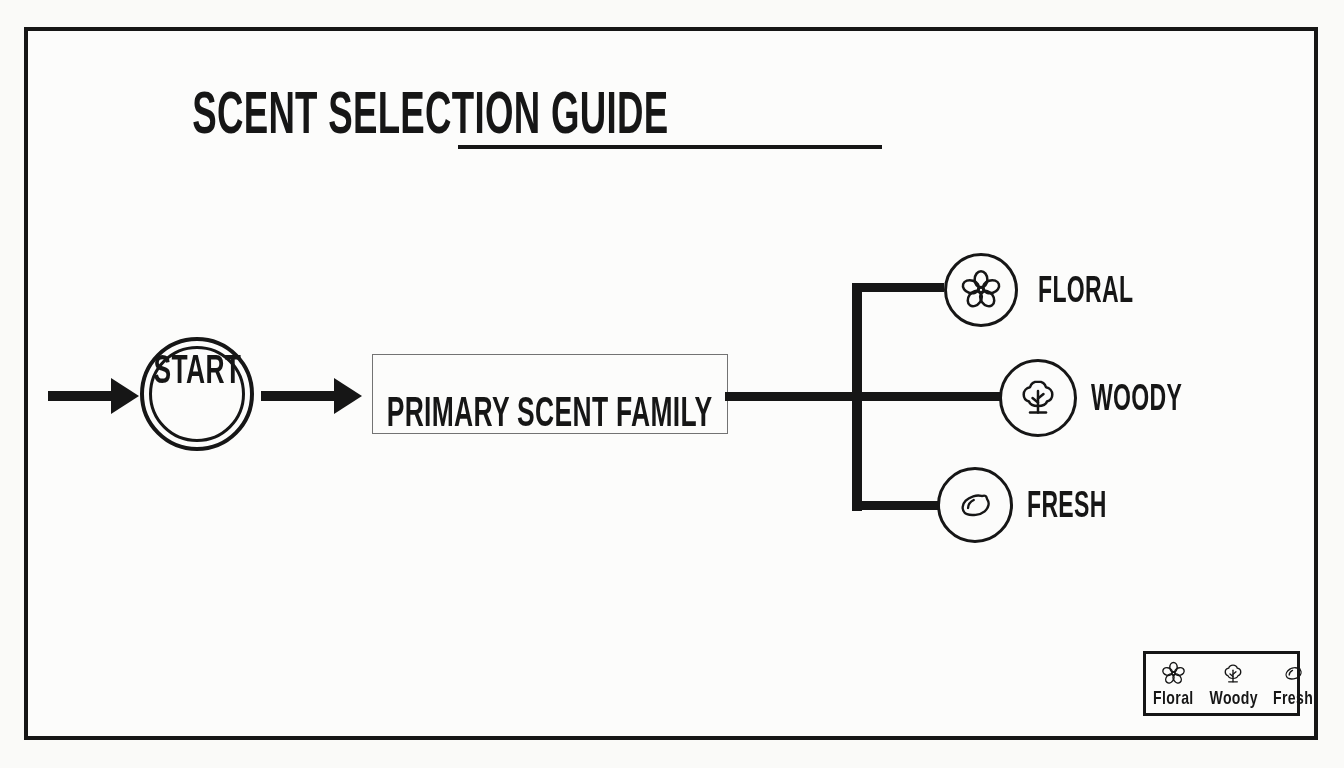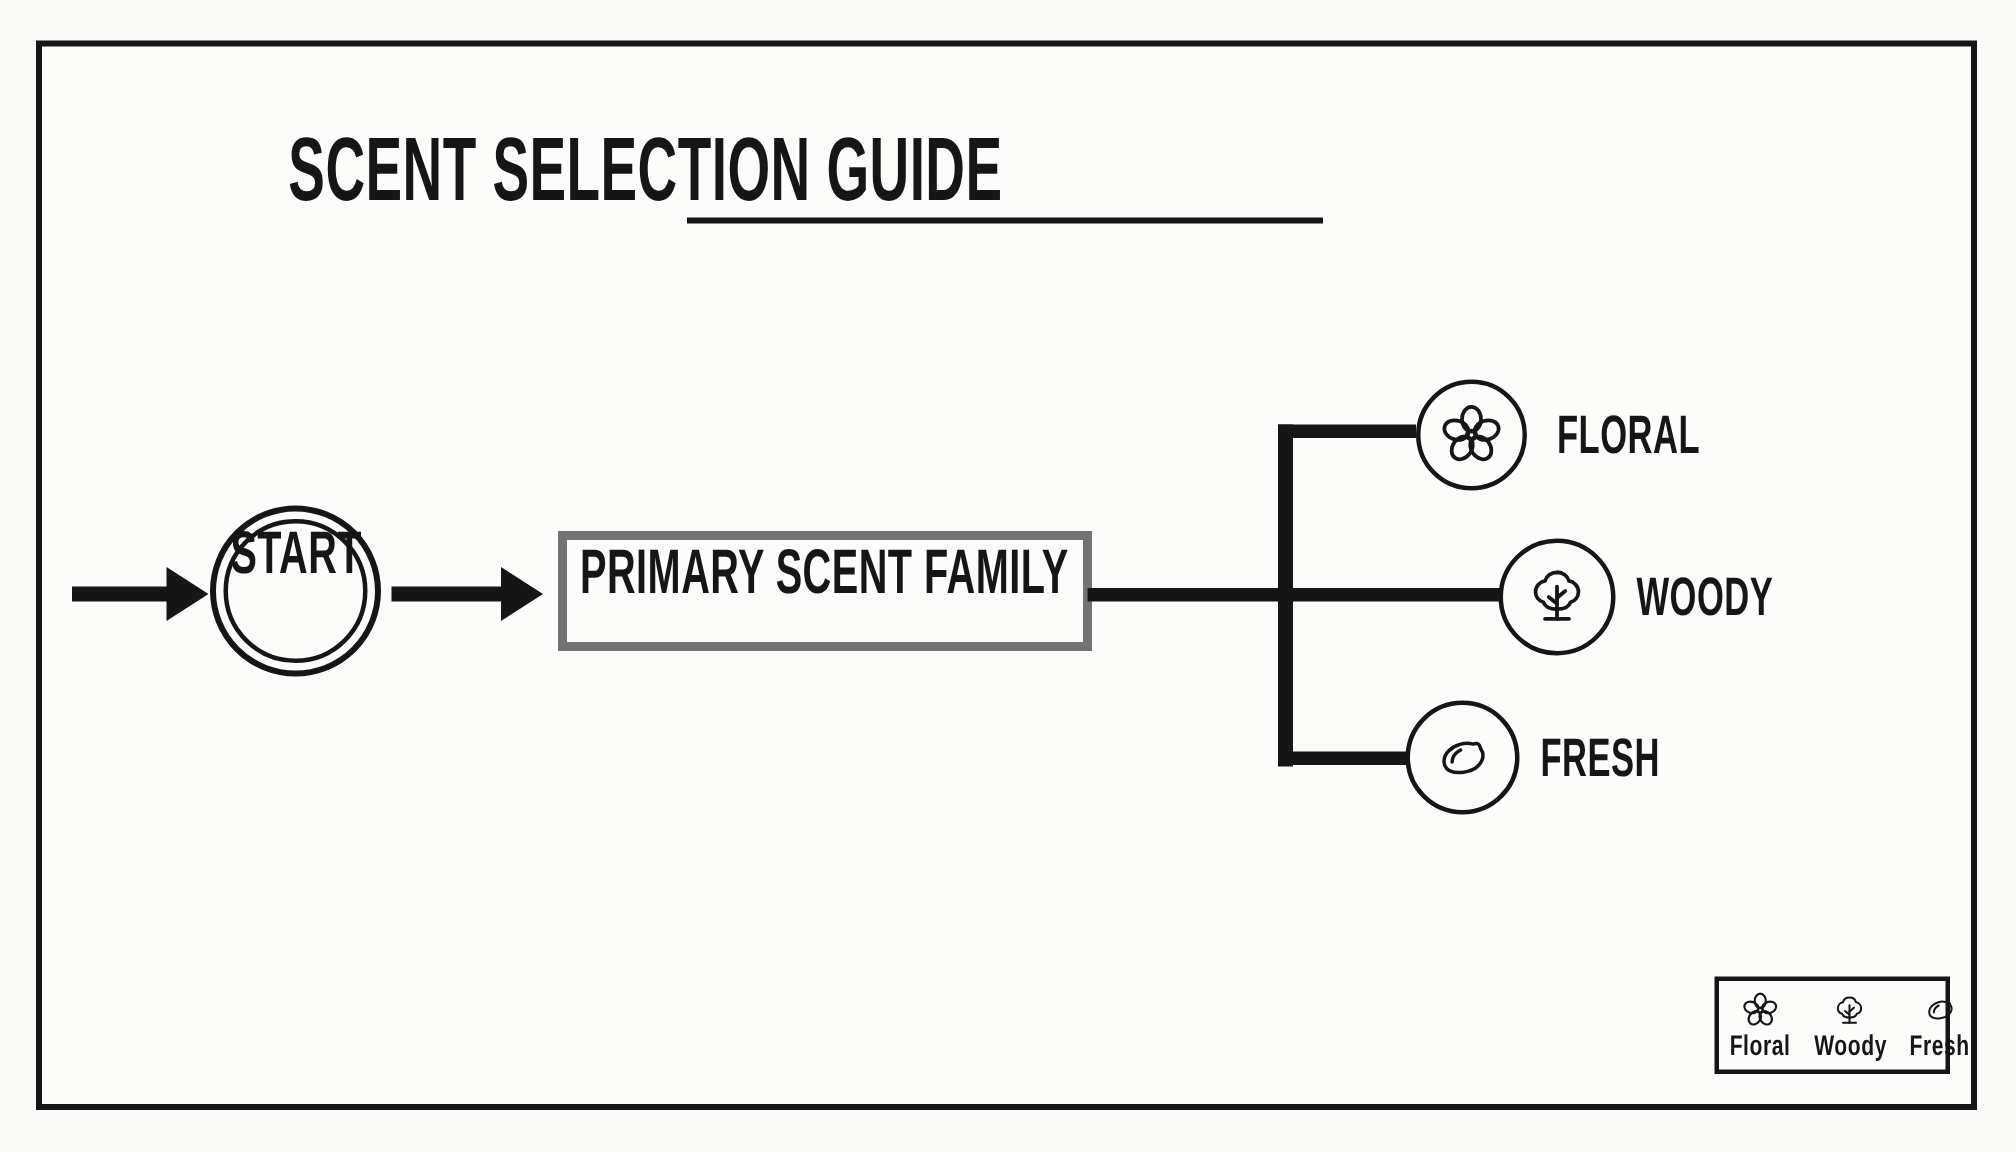--- a/index.html
+++ b/index.html
@@ -71,23 +71,23 @@
   }
   .start-inner .cond{
     font-size:40px;line-height:40px;
     transform:scaleX(0.66);
   }
   .primary-box{
     position:absolute;
     left:372px;top:354px;
     width:356px;height:80px;
     box-sizing:border-box;
-    border:6px solid #737373;
-    background:#fcfcfb;
-    display:flex;align-items:flex-start;justify-content:center;
+    border:1px solid #737373;
+    background:#fcfcfb;
+    display:flex;align-items:flex-end;justify-content:center;
   }
   .primary-box .cond{
     font-size:42px;line-height:42px;
     transform:scaleX(0.63);
   }
   .node-circle{
     position:absolute;
     box-sizing:border-box;
     border:3px solid #161616;
     border-radius:50%;

